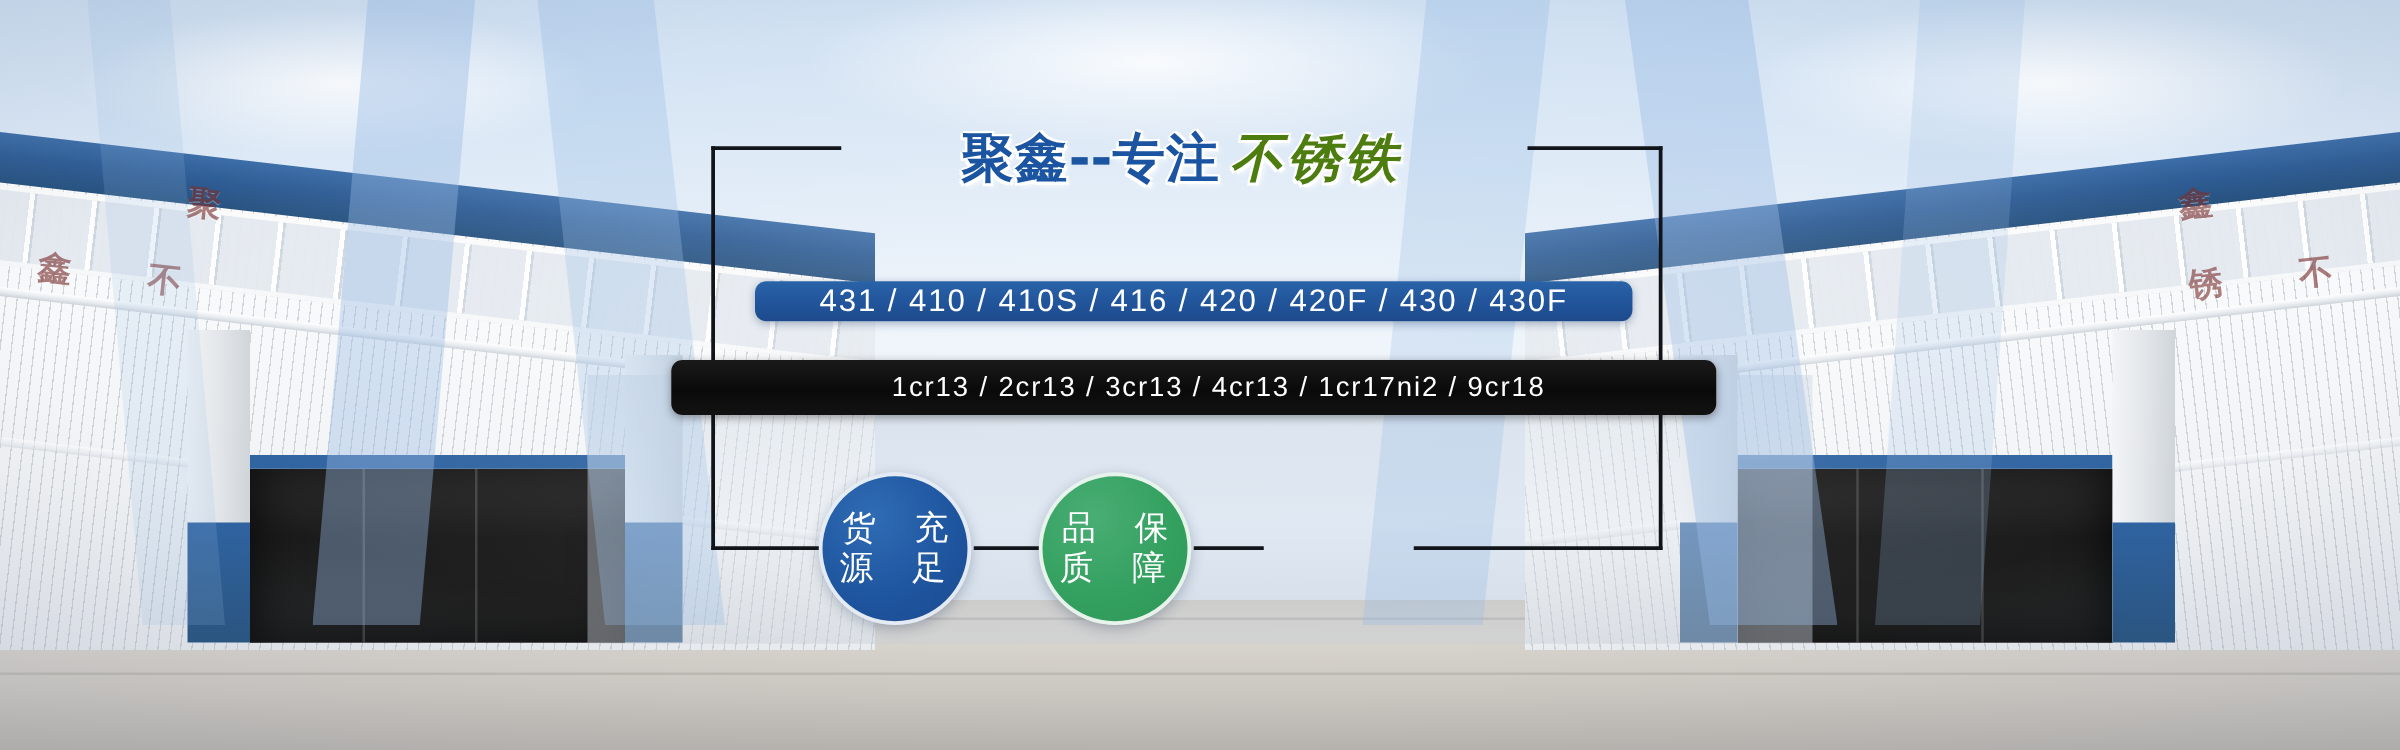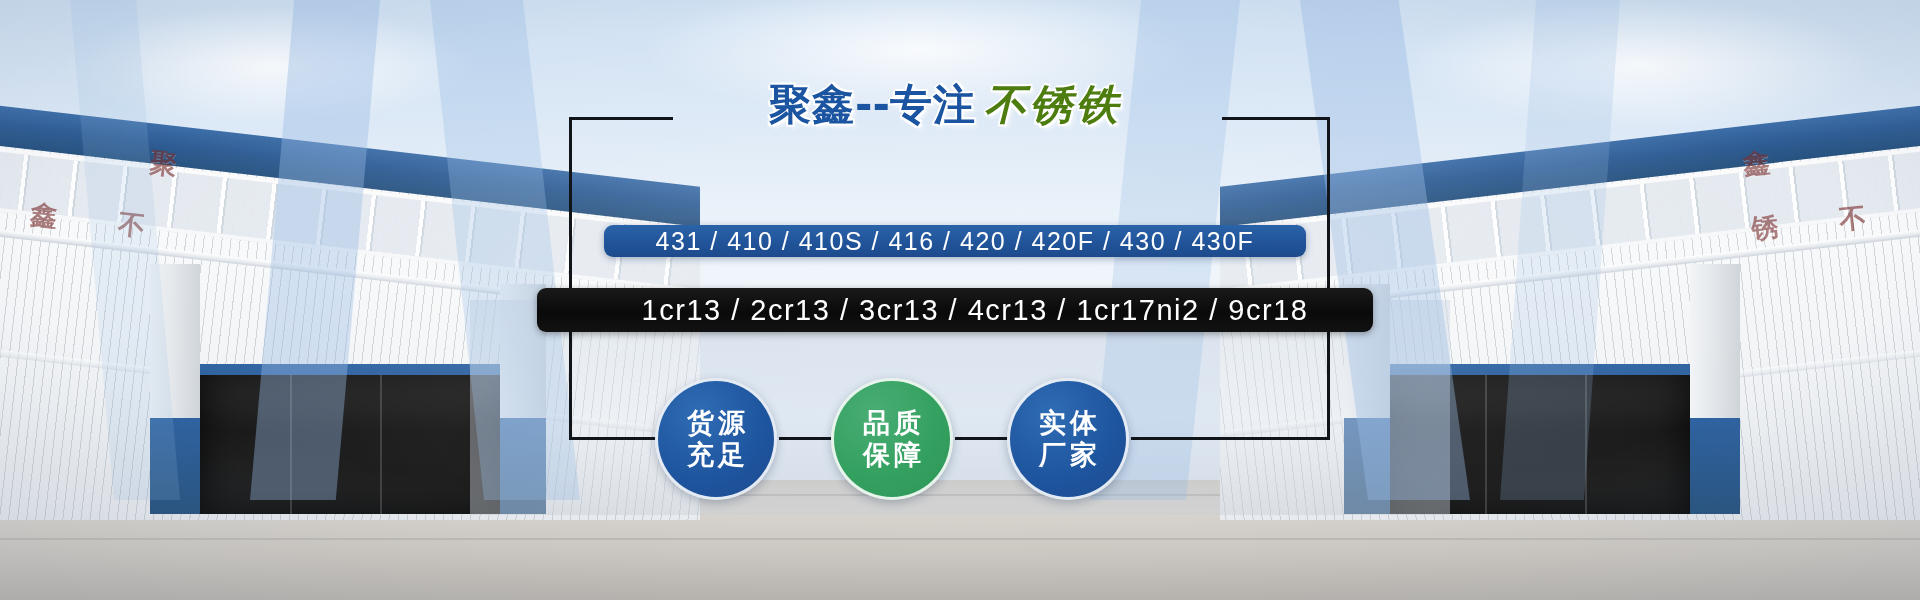--- a/index.html
+++ b/index.html
@@ -127,21 +127,21 @@
   }
 
   
   .content { position:absolute; left:0; top:0; width:1920px; height:600px; }
   
   .brk { position:absolute; background:#111418; }
 
   
   .headline {
     position:absolute; left:569px; top:84px; width:761px; height:64px;
-    display:flex; align-items:flex-start; justify-content:center;
+    display:flex; align-items:flex-end; justify-content:center;
     white-space:nowrap;
   }
   .hl {
     font-family:"DejaVu Sans",sans-serif;
     font-size:42px; font-weight:bold; letter-spacing:1px;
     line-height:1;
   }
   .hl-blue  { color:#1b54a0; text-shadow:2px 2px 0 #ffffff, -2px 0 0 #ffffff, 0 -2px 0 #ffffff, 2px -2px 0 #ffffff, -2px 2px 0 #ffffff, 3px 3px 5px rgba(255,255,255,.9); }
   .hl-green { color:#4d7c0f; font-style:italic; letter-spacing:4px; padding:0 8px;
               text-shadow:2px 2px 0 #ffffff, -2px 0 0 #ffffff, 0 -2px 0 #ffffff, 2px -2px 0 #ffffff, -2px 2px 0 #ffffff, 3px 3px 5px rgba(255,255,255,.9); }
@@ -155,32 +155,32 @@
   }
   .pill-blue {
     left:604px; top:225px; width:702px; height:32px;
     background:linear-gradient(180deg,#2a63a8 0%,#21549a 55%,#1d4a8c 100%);
     color:#ffffff; font-size:25px; letter-spacing:1.5px;
     box-shadow:0 2px 7px rgba(20,50,90,.35);
   }
   .pill-dark {
     left:537px; top:288px; width:836px; height:44px;
     background:linear-gradient(180deg,#1a1a1a 0%,#0a0a0a 55%,#121212 100%);
-    color:#ffffff; font-size:29px; letter-spacing:1.5px;
+    color:#ffffff; font-size:22px; letter-spacing:1.5px;
     box-shadow:0 2px 7px rgba(0,0,0,.35);
     padding-left:40px;
   }
 
   
   .circles { position:absolute; left:569px; top:378px; width:761px; height:124px; }
   .circle {
     position:absolute; top:0; width:122px; height:122px; border-radius:50%;
-    display:flex; flex-direction:column; align-items:center; justify-content:center;
+    display:flex; flex-direction:row; align-items:center; justify-content:center;
     color:#fff; font-family:"DejaVu Sans",sans-serif;
-    font-size:27px; font-weight:bold; line-height:1.18; letter-spacing:4px;
+    font-size:27px; font-weight:normal; line-height:1.18; letter-spacing:4px;
     border:3px solid rgba(255,255,255,.88);
     box-shadow:0 3px 10px rgba(30,50,80,.28);
     text-indent:4px;
     text-align:center;
   }
   .circle span { display:block; }
   .c-blue  { background:radial-gradient(circle at 35% 28%,#2f6cb4 0%,#1f56a0 55%,#1a4a8e 100%); }
   .c-green { background:radial-gradient(circle at 35% 28%,#49ad74 0%,#34a160 55%,#2e9556 100%); }
   .c1 { left:86px;  }
   .c2 { left:262px; }
@@ -280,20 +280,16 @@
 
     <div class="circles">
       <div class="circle c-blue c1">
         <span>货源</span>
         <span>充足</span>
       </div>
       <div class="circle c-green c2">
         <span>品质</span>
         <span>保障</span>
       </div>
-      <div class="circle c-blue c3">
-        <span>实体</span>
-        <span>厂家</span>
-      </div>
     </div>
 
   </div>
 </div>
 
 </body></html>

